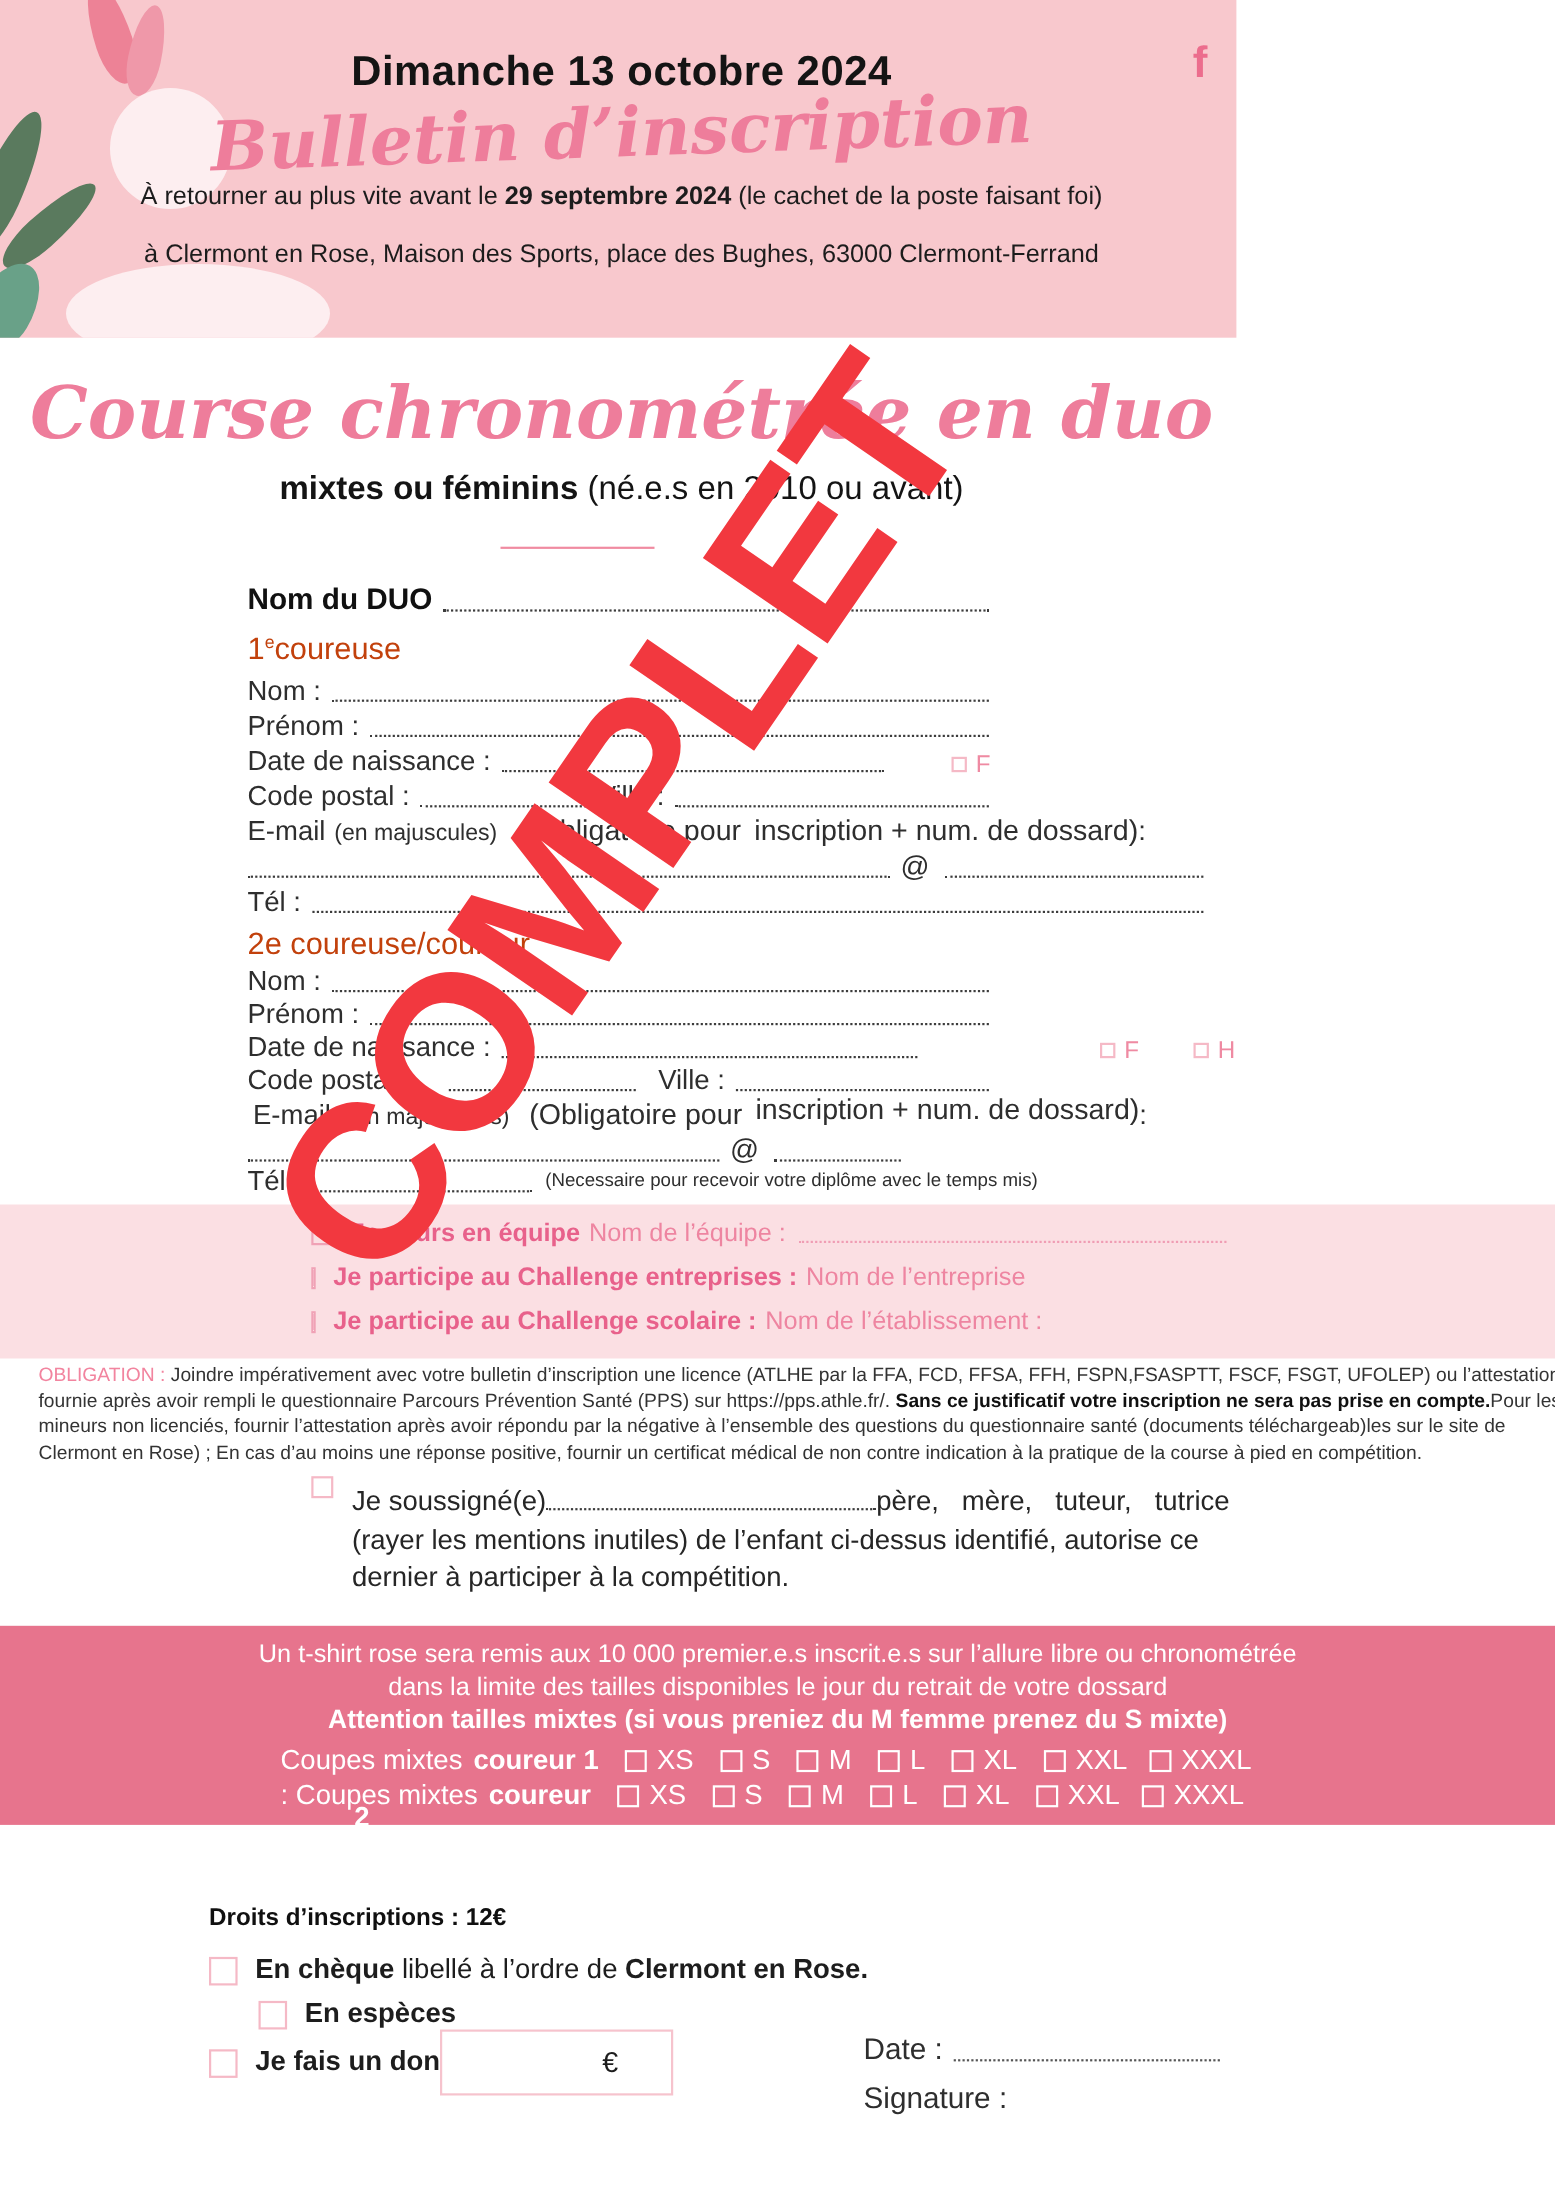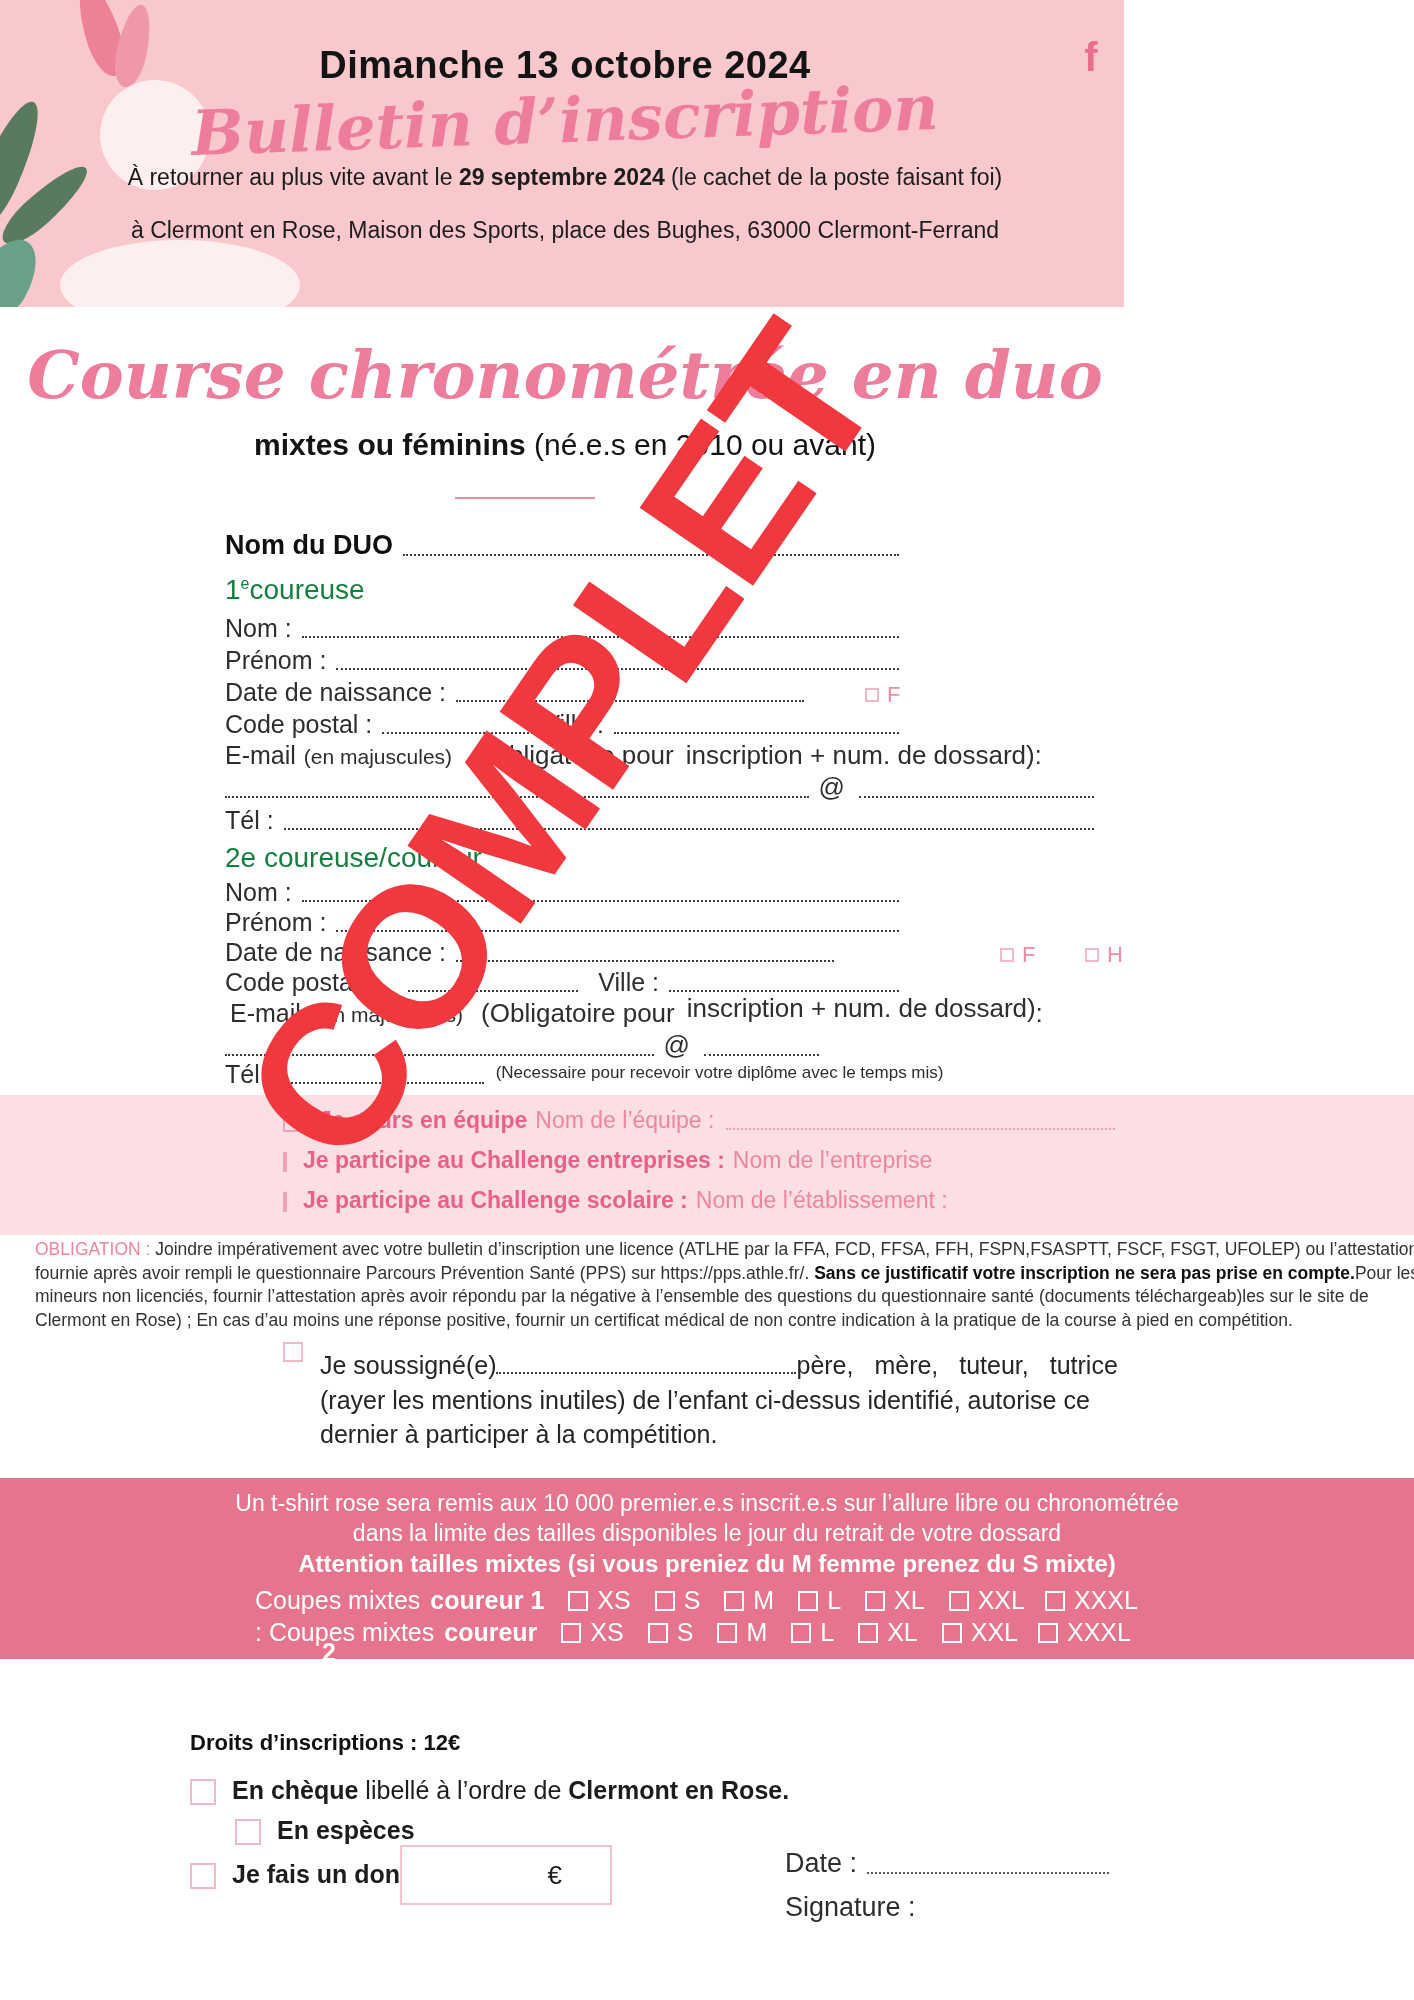--- a/index.html
+++ b/index.html
@@ -24,21 +24,21 @@
   
   .course-title{top:336px;font-size:66px;font-weight:700;}
   .subtitle{top:428px;font-size:30px;color:#141414;}
   .subtitle b{font-weight:800;}
   .divider{left:455px;top:497px;width:140px;border-top:2px solid #f08ba1;}
   
   .frow{position:absolute;display:flex;align-items:flex-end;font-size:25px;color:#2e2e2e;}
   .frow .lbl{white-space:nowrap;}
   .dots{flex:1;border-bottom:2px dotted #3c3c3c;margin:0 6px 5px 10px;height:1px;}
   .dots.fixed{flex:none;}
-  .runner-title{position:absolute;font-size:28px;color:#15803d;}
+  .runner-title{position:absolute;font-size:28px;color:#c2410c;}
   .small{font-size:21px;}
   .mid{font-size:26px;}
   .cbox{box-sizing:border-box;border:2px solid #f5b9c6;background:transparent;}
   .sexbox{position:absolute;display:flex;align-items:center;gap:8px;color:#ef8aa2;font-size:22px;}
   .sexbox .cbox{width:14px;height:14px;}
   .at{font-size:26px;margin:0 4px;}
   .telnote{font-size:17px;white-space:nowrap;margin:0 0 6px 6px;color:#2e2e2e;}
   
   #team-band{position:absolute;left:0;top:1095px;width:1414px;height:140px;background:#fbdfe3;}
   .trow{position:absolute;left:283px;display:flex;align-items:flex-end;font-size:23px;}

